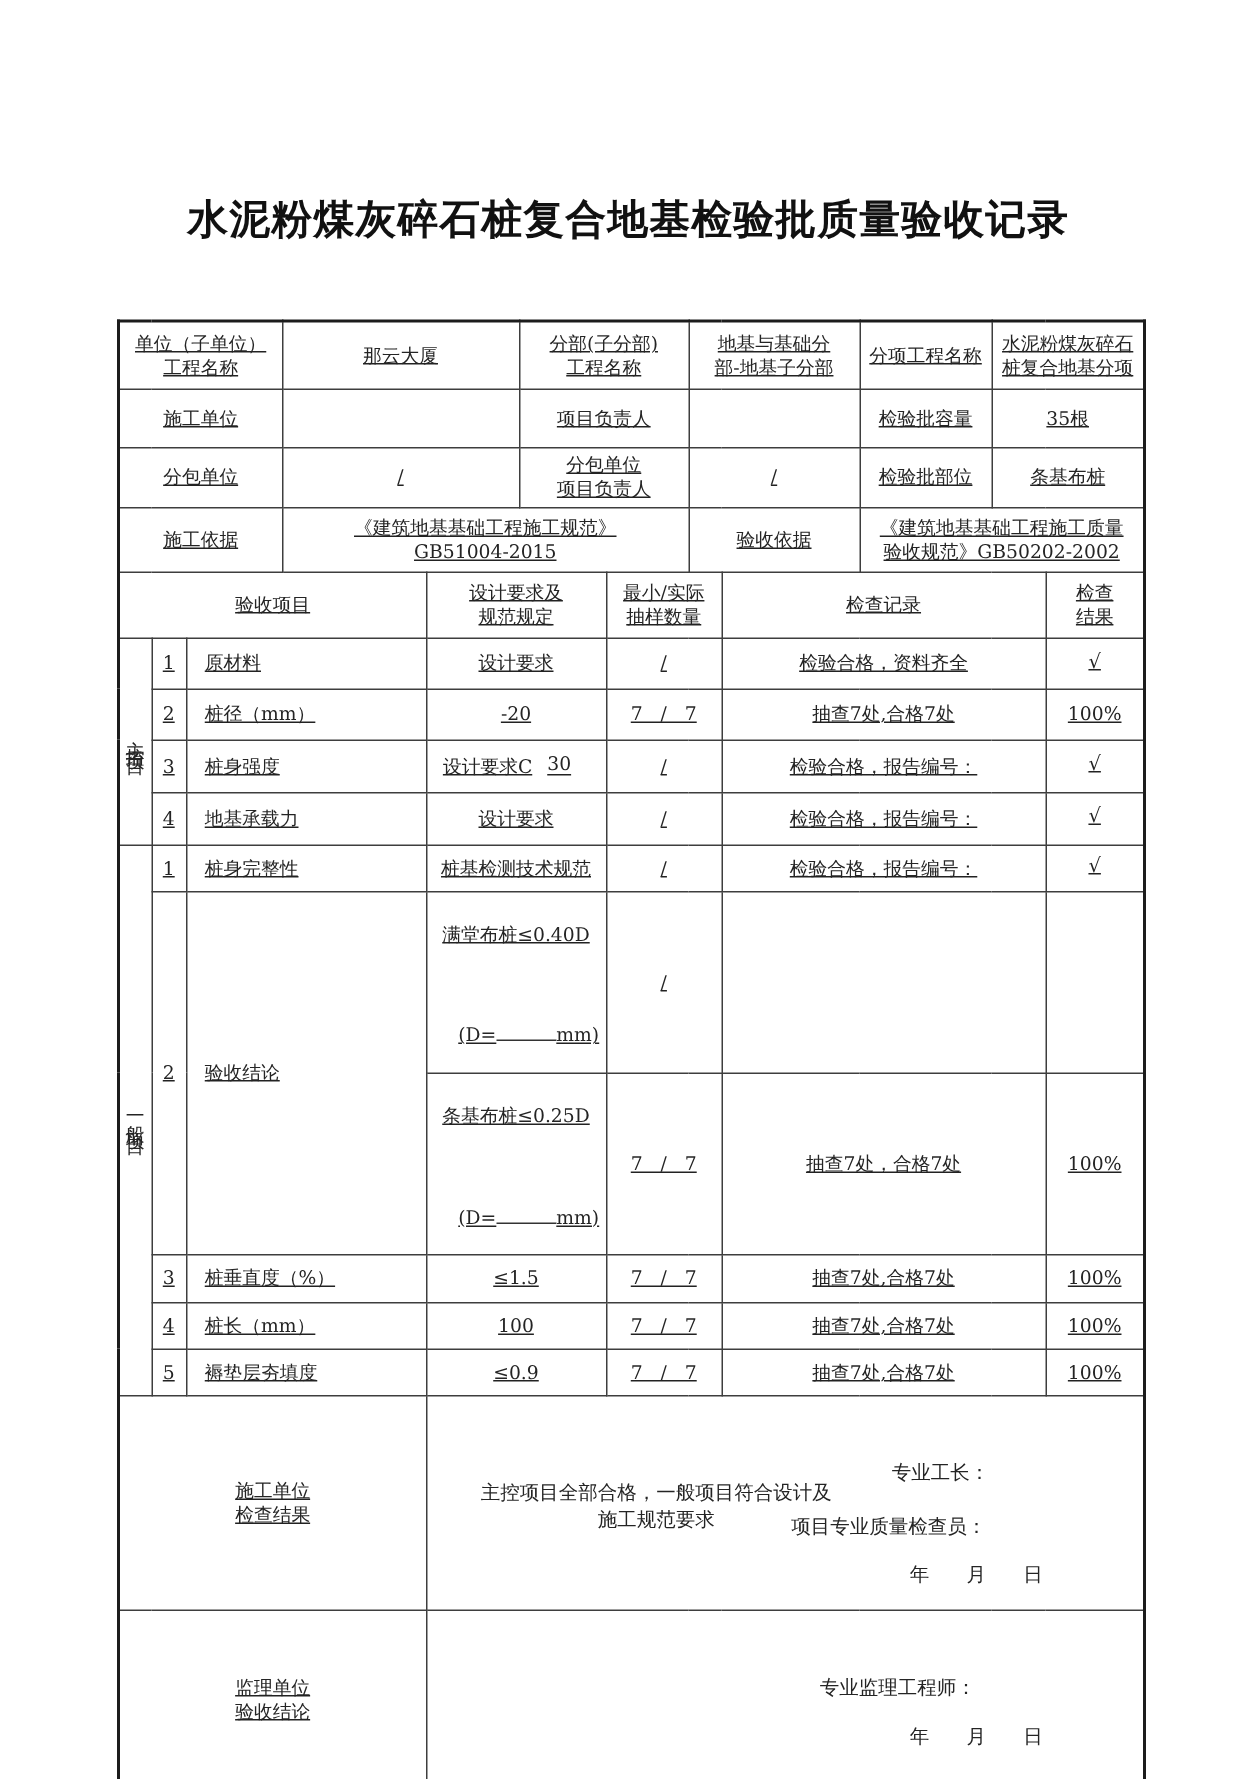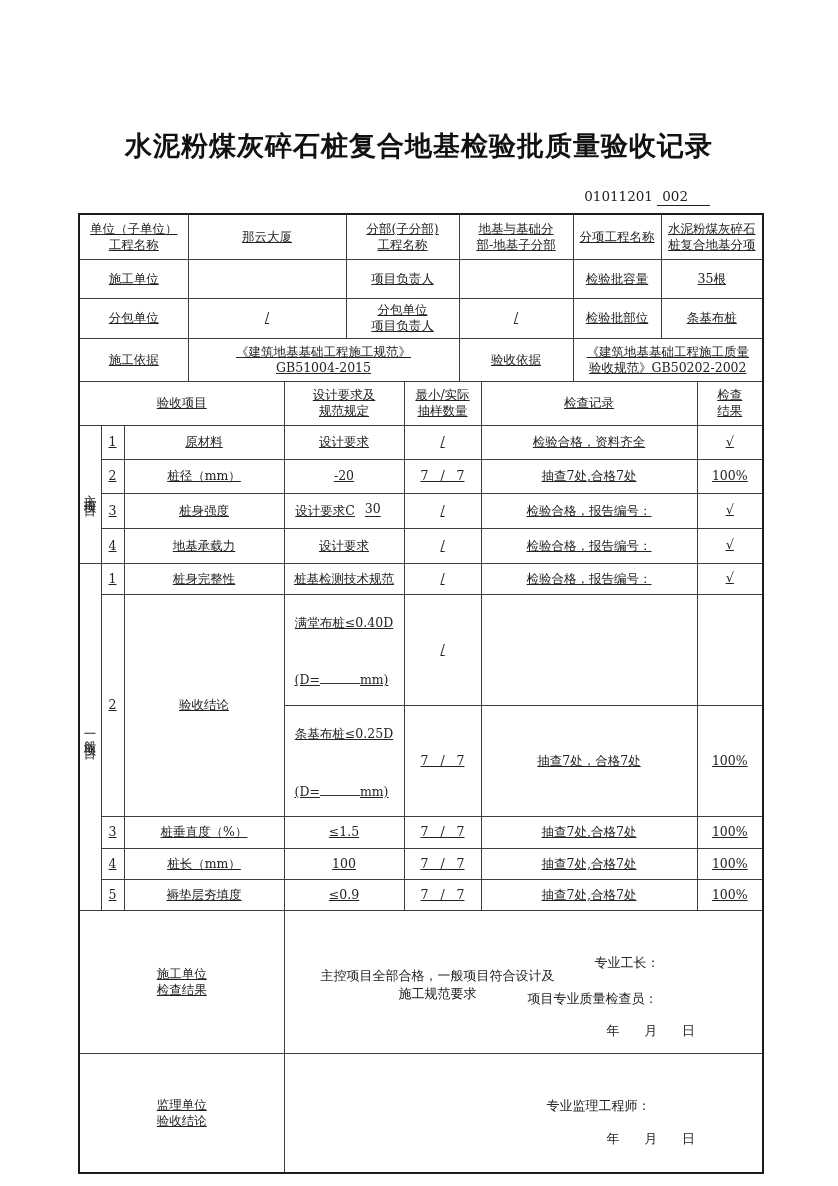--- a/index.html
+++ b/index.html
@@ -25,51 +25,45 @@
     border:2.5px solid #1c1c1c;
     text-decoration:underline;
   }
   td{
     border:1px solid #3e3e3e;
     text-align:center;vertical-align:middle;
     font-size:12.5px;line-height:1.25;
     padding:1px 2px;white-space:pre-line;color:#242424;
     overflow:hidden;
   }
-  td.name{text-align:center;padding-left:2px;}
+  td.name{text-align:left;padding-left:12px;}
   .pre{white-space:pre;}
   .vert{
     writing-mode:vertical-lr;text-orientation:upright;
     letter-spacing:4px;font-size:12.5px;display:inline-block;
   }
   .check{font-style:italic;font-size:13px;}
   .blank{
     display:inline-block;width:40px;height:13px;
     border-bottom:1px solid #333;vertical-align:baseline;
   }
   .ublank{border-bottom:1px solid #333;padding:0 12px 18px 7px;margin-left:3px;position:relative;top:-2px;}
   .subreq .l1{margin-top:4px;}
-  .subreq .l2{margin-top:24px;text-align:left;padding-left:8px;}
+  .subreq .l2{margin-top:34px;text-align:left;padding-left:19px;}
   td.sig{position:relative;text-align:left;padding:0;}
   .sig .abs{position:absolute;font-size:13px;white-space:pre;}
   .concl{line-height:18px;text-align:center;white-space:pre-line;font-size:12.5px;padding-left:24px;}
 </style>
 </head>
 <body>
 
 <div class="page">
 
   <div class="title">水泥粉煤灰碎石桩复合地基检验批质量验收记录</div>
 
-  <div class="code-line">
-    <span class="inner">
-      <span>01011201</span>
-      <span class="code-num">002</span>
-    </span>
-  </div>
 
   <table class="rec">
     <colgroup>
       <col style="width:22px">
         <col style="width:23px">
         <col style="width:64px">
         <col style="width:96px">
       <col style="width:62px">
         <col style="width:58px">
         <col style="width:55px">

